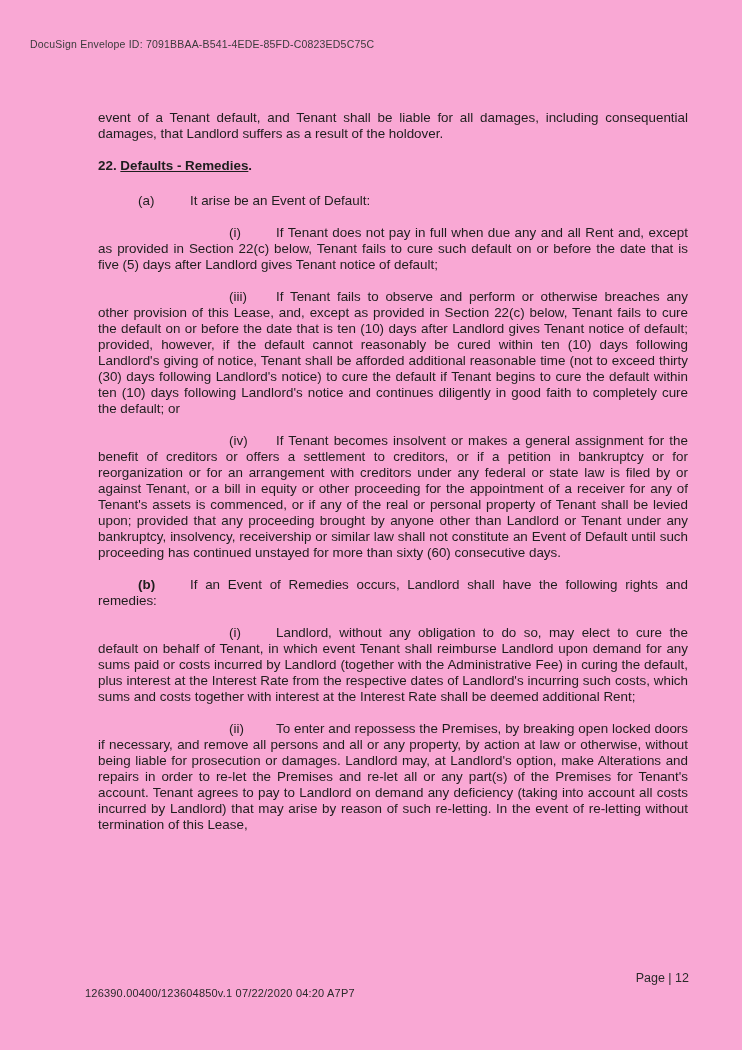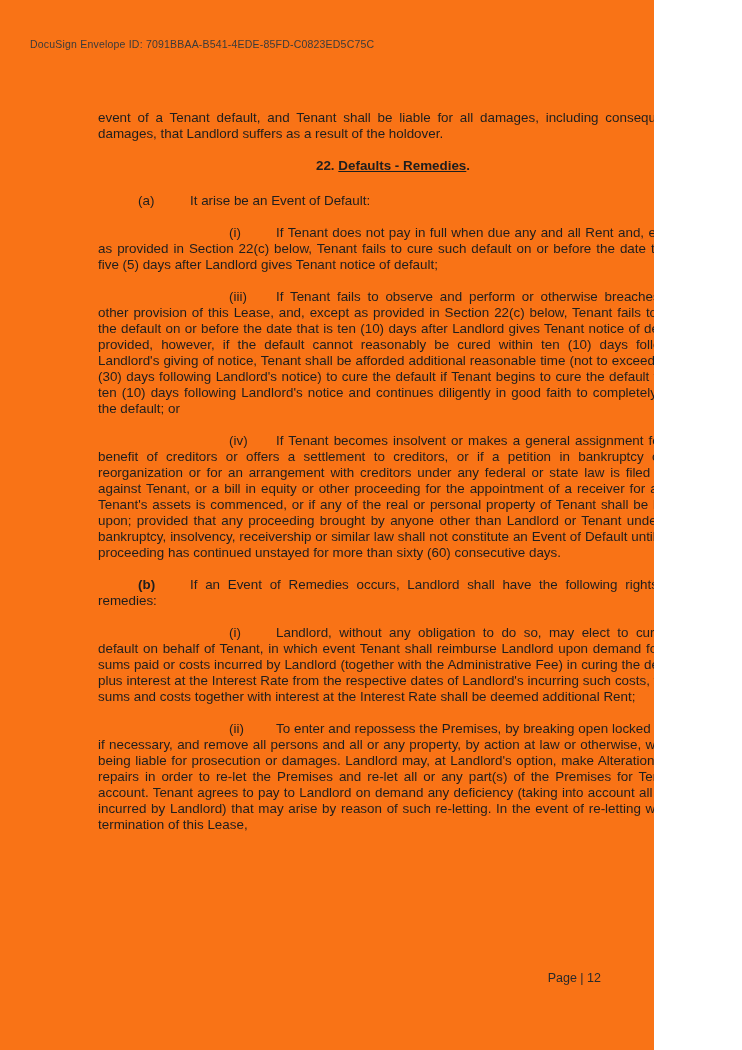--- a/index.html
+++ b/index.html
@@ -3,23 +3,23 @@
 <meta charset="utf-8">
 <style>
   * { box-sizing: border-box; }
   html, body {
     margin: 0;
     padding: 0;
     background: #ffffff;
   }
   .page {
     position: relative;
-    width: 654px;
+    width: 742px;
     height: 1050px;
-    background: #f97316;
+    background: #f9a8d4;
     font-family: "Liberation Sans", sans-serif;
     color: #1e1e1e;
     overflow: hidden;
   }
   .docusign-line {
     position: absolute;
     top: 38px;
     left: 30px;
     font-size: 10.5px;
     letter-spacing: 0.2px;
@@ -33,21 +33,21 @@
     font-size: 13.4px;
     line-height: 16px;
     text-align: justify;
   }
   .content p {
     margin: 1px 0 16px 0;
   }
   .section-heading {
     font-weight: bold;
     margin: 6px 0 19px 0 !important;
-    text-align: center;
+    text-align: left;
   }
   .section-heading .sec-title {
     text-decoration: underline;
   }
   
   .p-l1 { text-indent: 40px; }
   .p-l1 .plabel {
     display: inline-block;
     width: 52px;
     text-indent: 0;
@@ -102,14 +102,15 @@
     <p class="p-l1"><span class="plabel label-bold">(b)</span><span>If an Event of Remedies occurs, Landlord shall have the following rights and remedies:</span></p>
 
     <p class="p-l2"><span class="plabel">(i)</span><span>Landlord, without any obligation to do so, may elect to cure the default on behalf of Tenant, in which event Tenant shall reimburse Landlord upon demand for any sums paid or costs incurred by Landlord (together with the Administrative Fee) in curing the default, plus interest at the Interest Rate from the respective dates of Landlord's incurring such costs, which sums and costs together with interest at the Interest Rate shall be deemed additional Rent;</span></p>
 
     <p class="p-l2"><span class="plabel">(ii)</span><span>To enter and repossess the Premises, by breaking open locked doors if necessary, and remove all persons and all or any property, by action at law or otherwise, without being liable for prosecution or damages.  Landlord may, at Landlord's option, make Alterations and repairs in order to re-let the Premises and re-let all or any part(s) of the Premises for Tenant's account.  Tenant agrees to pay to Landlord on demand any deficiency (taking into account all costs incurred by Landlord) that may arise by reason of such re-letting.  In the event of re-letting without termination of this Lease,</span></p>
 
   </div>
 
   <div class="footer-page">Page | 12</div>
 
+  <div class="footer-ref">126390.00400/123604850v.1  07/22/2020 04:20 A7P7</div>
 
 </div>
 
 </body></html>

